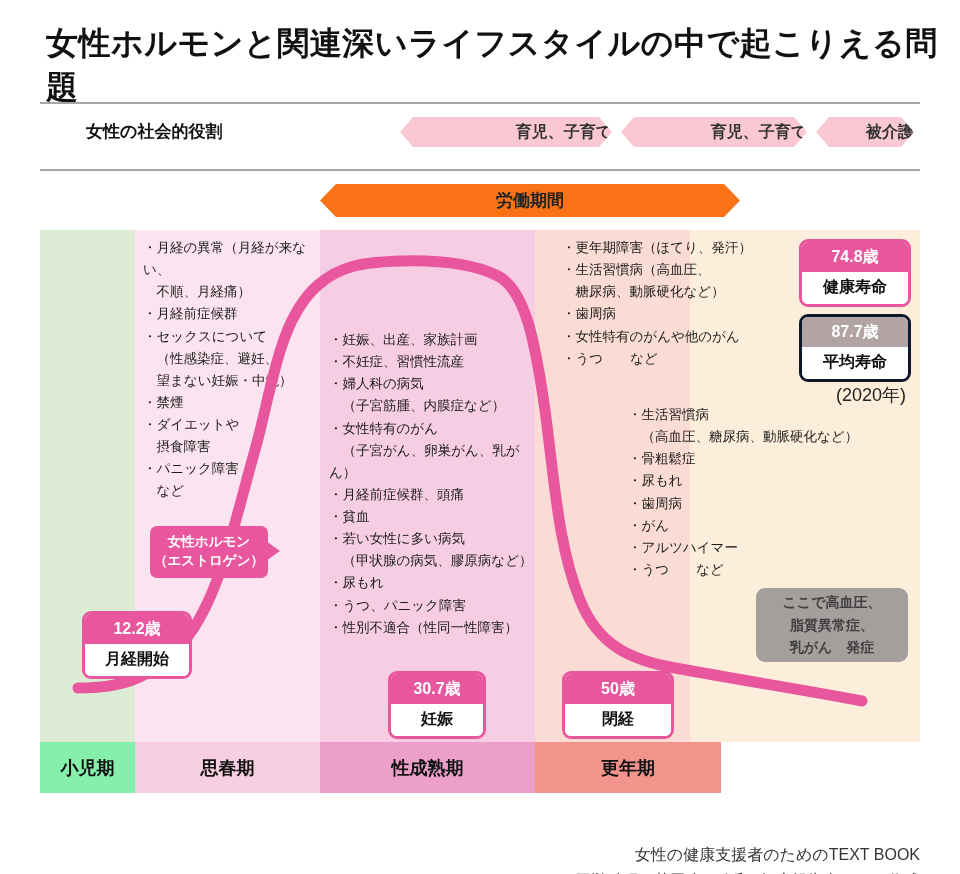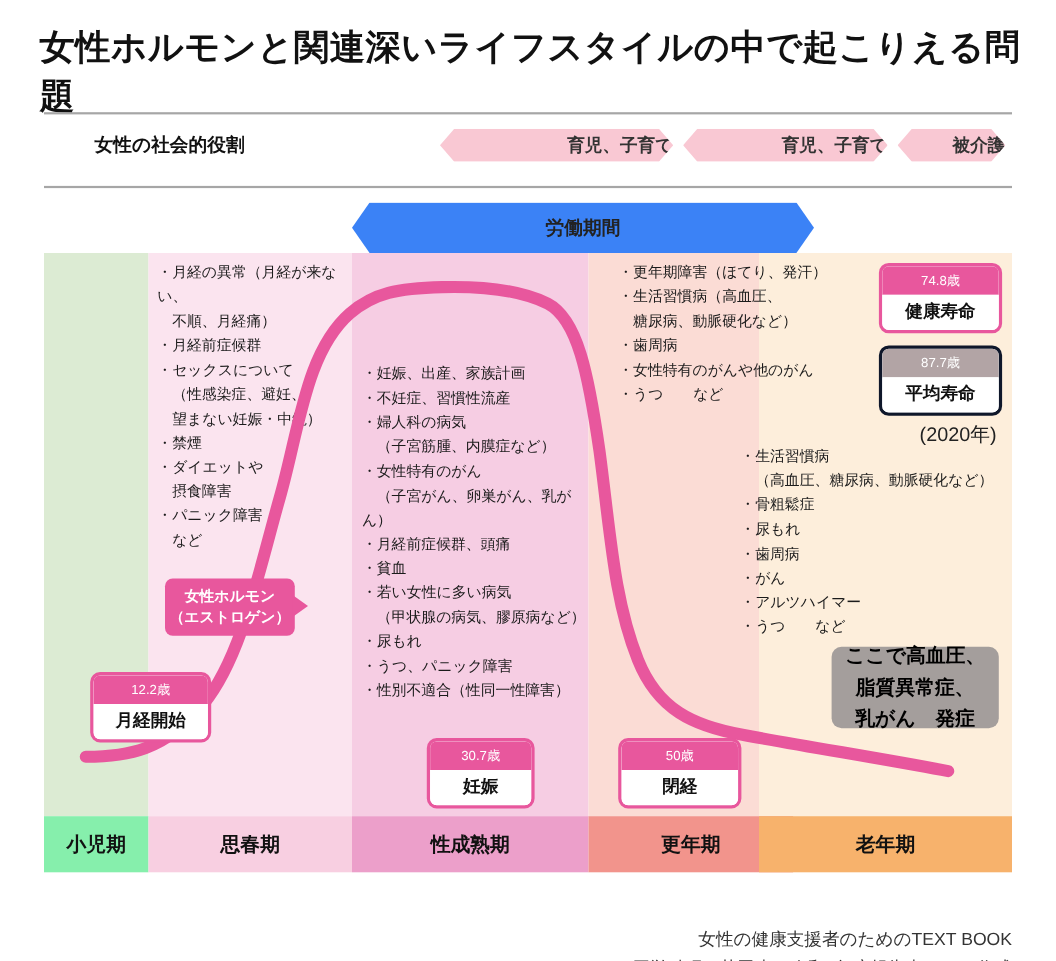--- a/index.html
+++ b/index.html
@@ -1,57 +1,57 @@
 <!DOCTYPE html>
 <html><head>
 <meta charset="utf-8">
 <style>
   html,body { margin:0; padding:0; background:#ffffff; }
   .page { position:relative; width:960px; height:874px; background:#ffffff; overflow:hidden;
           font-family:"Liberation Sans","DejaVu Sans",sans-serif; }
   .abs { position:absolute; }
 
-  .title { left:36px; top:22px; width:900px; font-size:32px; font-weight:bold; color:#111;
+  .title { left:46px; top:22px; width:900px; font-size:32px; font-weight:bold; color:#111;
            letter-spacing:0.5px; margin:0; }
 
   .rule { left:40px; width:880px; height:2px; background:#a6a6a6; }
 
   .social-label { left:40px; top:120px; font-size:17px; font-weight:bold; color:#111;margin-left:46px; }
 
   .arrow { display:flex; align-items:center; justify-content:center; font-weight:bold; color:#333; }
   .arrow.pink { background:#f9c8d3; height:30px; font-size:16px;
     clip-path:polygon(13px 0, calc(100% - 13px) 0, 100% 50%, calc(100% - 13px) 100%, 13px 100%, 0 50%);justify-content:flex-end; }
-  .arrow.yellow { background:#3b82f6; height:46px; font-size:17px; color:#222;
+  .arrow.yellow { background:#f97316; height:33px; font-size:17px; color:#222;
     clip-path:polygon(16px 0, calc(100% - 16px) 0, 100% 50%, calc(100% - 16px) 100%, 16px 100%, 0 50%);font-family:Liberation Serif, serif; }
 
   .col  { top:230px; height:512px; }
   .band { top:742px; height:51px; display:flex; align-items:center; justify-content:center;
           font-size:18px; font-weight:bold; color:#111; }
 
   .list { font-size:13.5px; line-height:1.64; color:#1b1b1b; white-space:pre-line; }
 
   .curve-svg { left:0; top:0; pointer-events:none; }
 
   .hormone { left:150px; top:526px; width:118px; height:52px; background:#e8579d; color:#fff;
              border-radius:7px; display:flex; align-items:center; justify-content:center;
              font-size:13.5px; font-weight:bold; line-height:1.4; text-align:center; white-space:pre-line; }
   .hormone-tri { left:266px; top:541px; width:0; height:0;
                  border-top:10px solid transparent; border-bottom:10px solid transparent;
                  border-left:14px solid #e8579d; }
 
   .badge { border-radius:9px; overflow:hidden; text-align:center; background:#fff; }
-  .badge .age { color:#fff; font-weight:normal; font-size:12px; padding:5px 0 4px; }
+  .badge .age { color:#fff; font-weight:bold; font-size:16px; padding:5px 0 4px; }
   .badge .lbl { color:#111; font-weight:bold; font-size:16px; padding:5px 0 6px; background:#fff;font-family:Liberation Serif, serif; }
   .badge.pink { border:3px solid #e8579d; }  .badge.pink .age { background:#e8579d; }
   .badge.gray { border:3px solid #0f172a; }  .badge.gray .age { background:#b2a4a5; }
 
   .year { left:700px; top:383px; width:206px; text-align:right; font-size:18px; color:#222; }
 
   .gray-note { left:756px; top:588px; width:152px; height:74px; background:#a49e9c; border-radius:9px;
-               color:#000000; font-size:18px; font-weight:bold; line-height:1.6;
+               color:#404040; font-size:14px; font-weight:bold; line-height:1.6;
                display:flex; align-items:center; justify-content:center; text-align:center; white-space:pre-line; }
 
   .credit { left:420px; top:806px; width:500px; text-align:right; font-size:16px; line-height:1.6;
             color:#333; white-space:pre-line;margin-top:36px; }
 </style>
 </head>
 <body>
 
 <div class="page">
 
@@ -106,21 +106,21 @@
 　（甲状腺の病気、膠原病など）
 ・尿もれ
 ・うつ、パニック障害
 ・性別不適合（性同一性障害）</div>
   <div class="abs list" style="left:562px; top:237px; width:210px">・更年期障害（ほてり、発汗）
 ・生活習慣病（高血圧、
 　糖尿病、動脈硬化など）
 ・歯周病
 ・女性特有のがんや他のがん
 ・うつ　　など</div>
-  <div class="abs list" style="left:673px; top:404px; width:240px">・生活習慣病
+  <div class="abs list" style="left:628px; top:404px; width:240px">・生活習慣病
 　（高血圧、糖尿病、動脈硬化など）
 ・骨粗鬆症
 ・尿もれ
 ・歯周病
 ・がん
 ・アルツハイマー
 ・うつ　　など</div>
 
   <svg class="abs curve-svg" width="960" height="874" viewBox="0 0 960 874">
     <path d="M 78 688
@@ -175,20 +175,17 @@
   </div>
   <div class="abs band" style="left:135px; width:185px; background:#f8cfe1">
     <span>思春期</span>
   </div>
   <div class="abs band" style="left:320px; width:215px; background:#ec9fca">
     <span>性成熟期</span>
   </div>
   <div class="abs band" style="left:535px; width:186px; background:#f2948c">
     <span>更年期</span>
   </div>
-  <div class="abs band" style="left:690px; width:230px; background:#f7b26c">
-    <span>老年期</span>
-  </div>
 
   <div class="abs credit">女性の健康支援者のためのTEXT BOOK
 （厚労科研　荒田班　令和2年度報告書）より作成</div>
 
 </div>
 
 </body></html>

